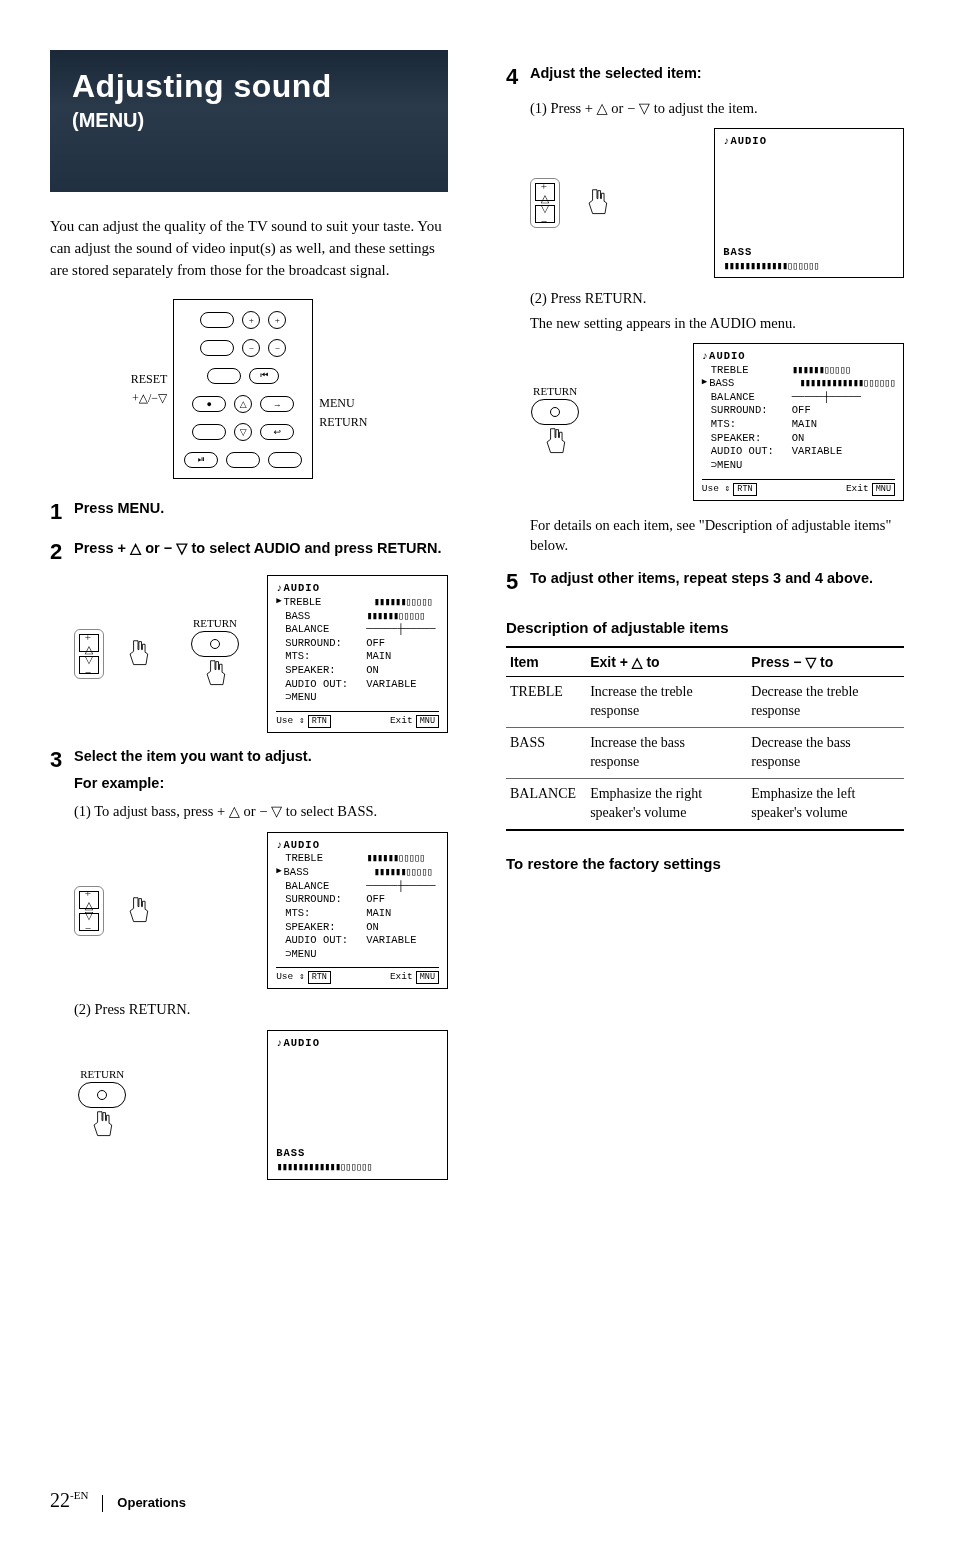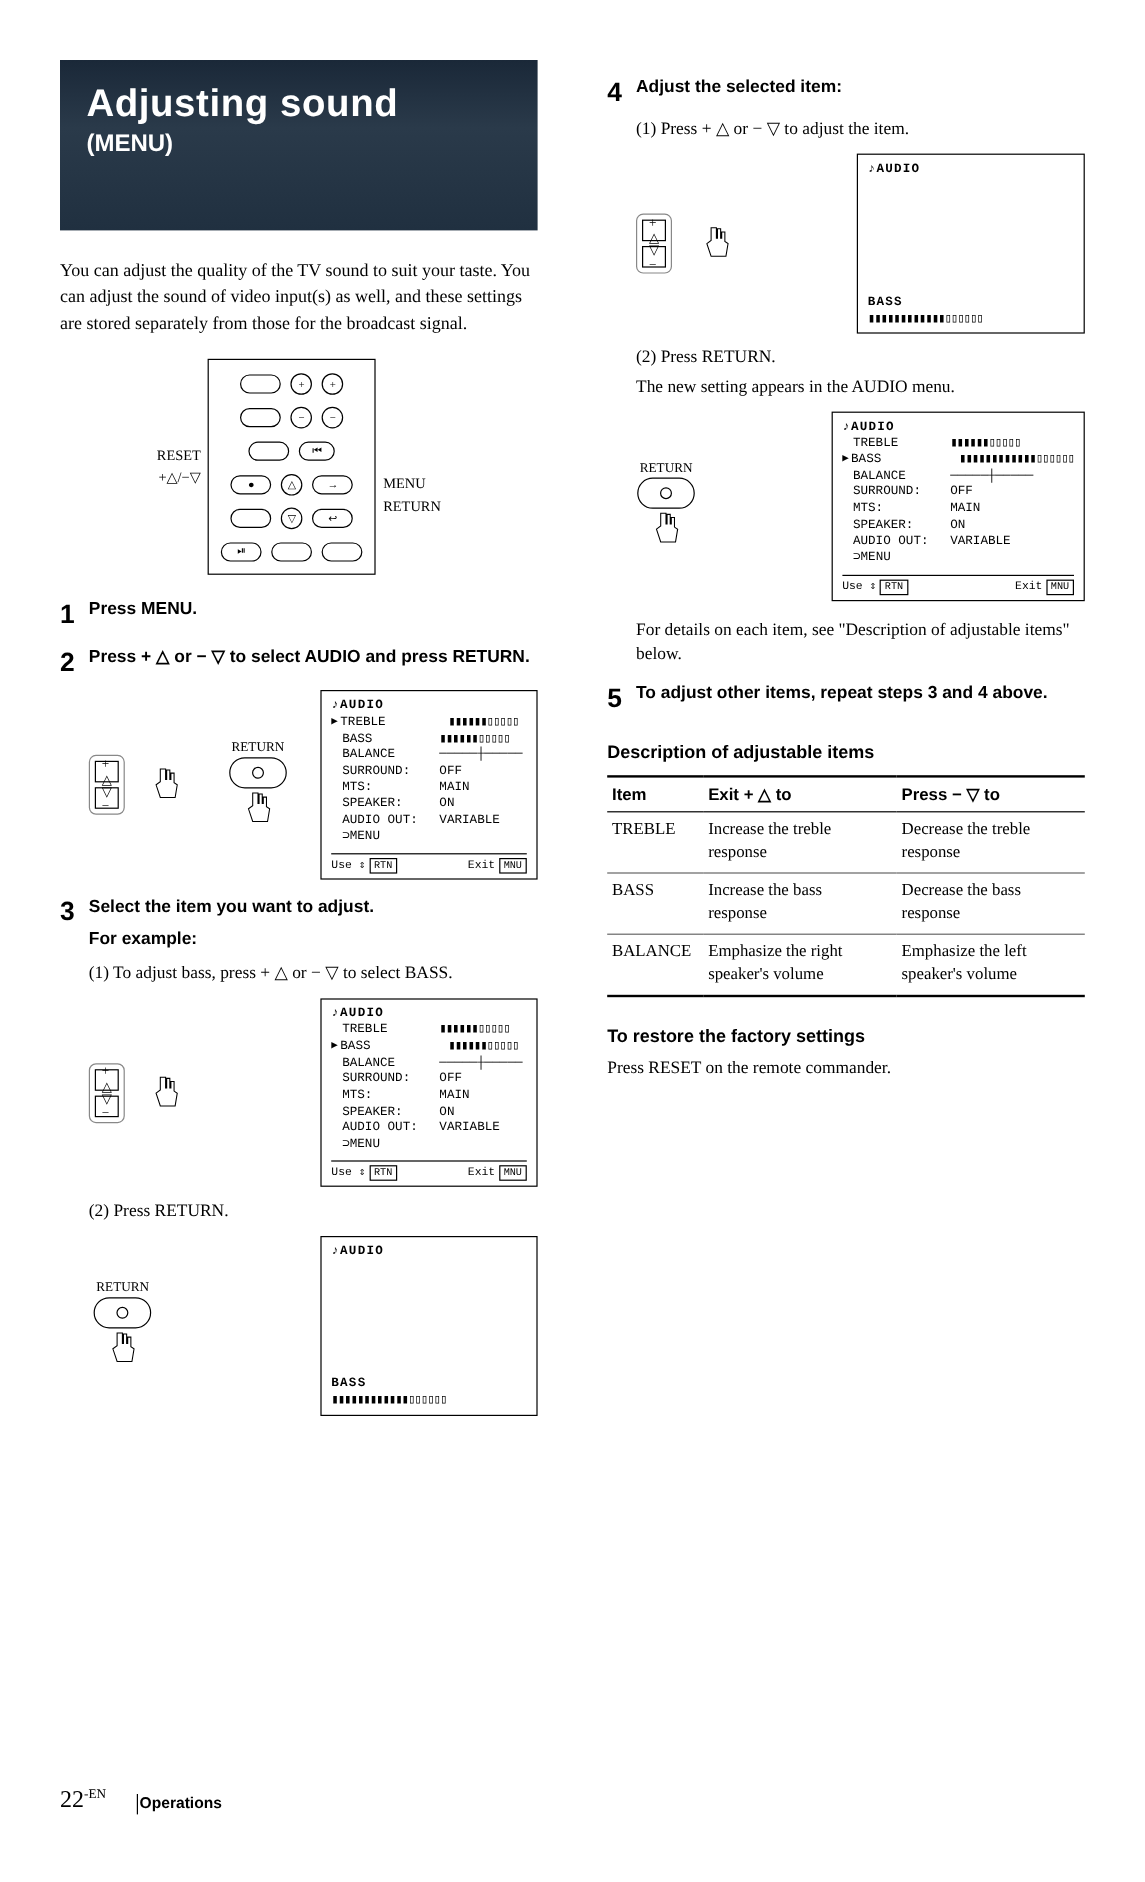--- a/index.html
+++ b/index.html
@@ -73,21 +73,21 @@
   .osd-big { height:150px; display:flex; flex-direction:column; justify-content:space-between;}
   .osd-big .center-label{ font-weight:bold; letter-spacing:1px;}
   .section-h { font-family: Arial, Helvetica, sans-serif; font-weight:bold; font-size:15px; margin:24px 0 10px 0; border-bottom:0;}
   table.desc { width:100%; border-collapse: collapse; font-size:14px; }
   table.desc th { text-align:left; font-family: Arial, Helvetica, sans-serif; font-weight:bold; padding:6px 10px 6px 4px; border-top:2px solid #000; border-bottom:1px solid #000;}
   table.desc td { padding:6px 10px 6px 4px; border-bottom:1px solid #666; vertical-align:top; line-height:1.35;}
   table.desc tr:last-child td{ border-bottom:2px solid #000;}
   .footer { position:absolute; bottom:56px; left:50px; display:flex; align-items:flex-end; gap:14px;}
   .pg { font-size:20px; font-family:Georgia,serif;}
   .pg-sup{font-size:11px; vertical-align:super;}
-  .footlabel{ font-family: Arial, Helvetica, sans-serif; font-size:13px; font-weight:bold; border-left:1px solid #000; padding-left:1px; padding-bottom:2px;margin-left:12px;}
+  .footlabel{ font-family: Arial, Helvetica, sans-serif; font-size:13px; font-weight:bold; border-left:1px solid #000; padding-left:14px; padding-bottom:2px;}
 </style>
 </head>
 <body>
 
 <div class="page">
 
   <div class="col">
     <div class="banner">
       <h1>Adjusting sound</h1>
       <h2>(MENU)</h2>
@@ -388,20 +388,19 @@
         </tr>
         <tr>
           <td>BALANCE</td>
           <td>Emphasize the right speaker's volume</td>
           <td>Emphasize the left speaker's volume</td>
         </tr>
       </tbody>
     </table>
 
     <div class="section-h">To restore the factory settings</div>
-    <p style="font-size:14.5px">Press RESET on the remote commander.</p>
   </div>
 </div>
 
 <div class="footer">
   <span class="pg"><span>22</span><span class="pg-sup">-EN</span></span>
   <span class="footlabel">Operations</span>
 </div>
 
 </body></html>

